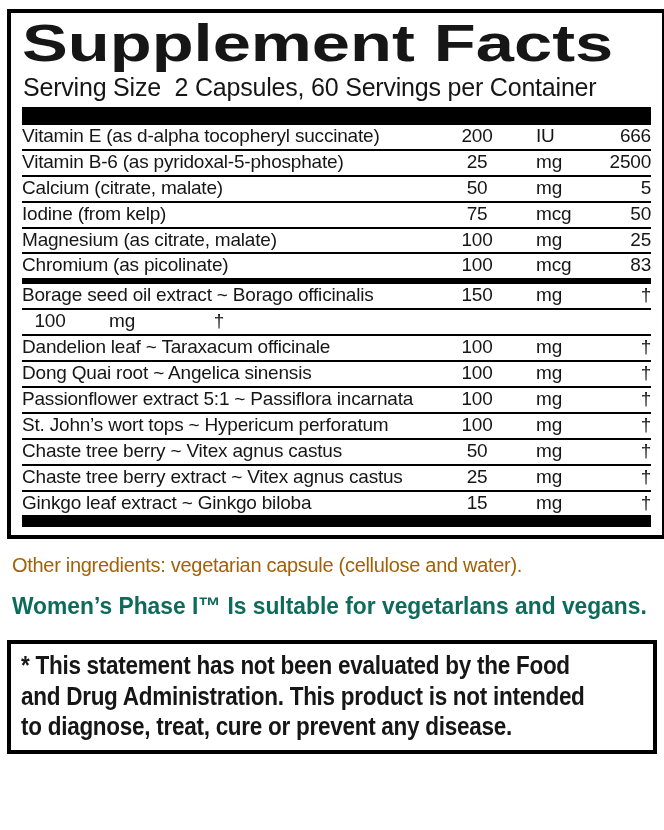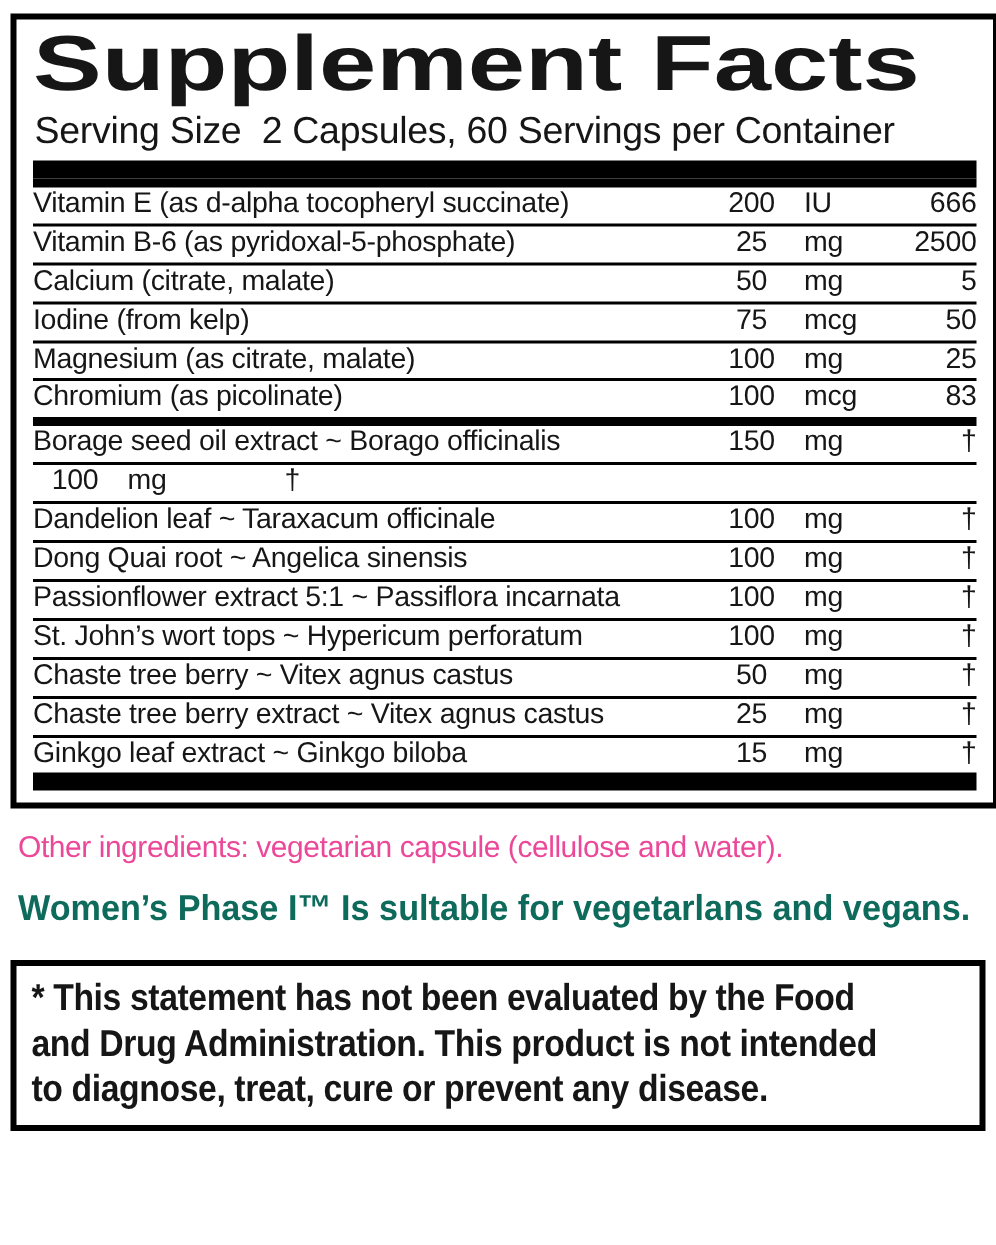--- a/index.html
+++ b/index.html
@@ -32,29 +32,29 @@
   .hdr-right { font-size: 25px; font-weight: bold; text-align: right; line-height: 1.0; letter-spacing: -0.3px; }
 
   .row {
     display: flex; align-items: baseline;
     border-bottom: 2px solid #000;
     padding: 1px 0 2px; font-size: 19px; letter-spacing: -0.2px; line-height: 1.1;
   }
   .rows .row:last-child { border-bottom: 0; }
   .row .name { flex: 1; white-space: nowrap; overflow: hidden; }
   .row .val  { width: 56px; text-align: center; white-space: nowrap; }
-  .row .unit { width: 48px; text-align: left; padding-left: 7px; white-space: nowrap; }
+  .row .unit { width: 48px; text-align: left; padding-left: 7px; white-space: nowrap; margin-left: 24px; }
   .row .dv   { width: 74px; text-align: right; white-space: nowrap; }
 
   .footnote { font-size: 22px; padding: 8px 0 4px 2px; letter-spacing: -0.2px; }
   .footnote .sym { display: inline-block; margin-right: 12px; }
 
   
   .other {
-    margin: 15px 0 0 5px; font-size: 20px; letter-spacing: -0.3px; color: #ec4899;
+    margin: 15px 0 0 5px; font-size: 20px; letter-spacing: -0.3px; color: #a16207;
     white-space: nowrap;
   }
   .veg {
     margin: 15px 0 0 5px; font-size: 24px; font-weight: bold;
     color: #0E6B5C; white-space: nowrap;
     transform: scaleX(0.95); transform-origin: 0 50%;
   }
   .disclaimer-box {
     margin-top: 20px; width: 650px; border: 4px solid #000;
     padding: 6px 8px 8px 10px; overflow: hidden;

